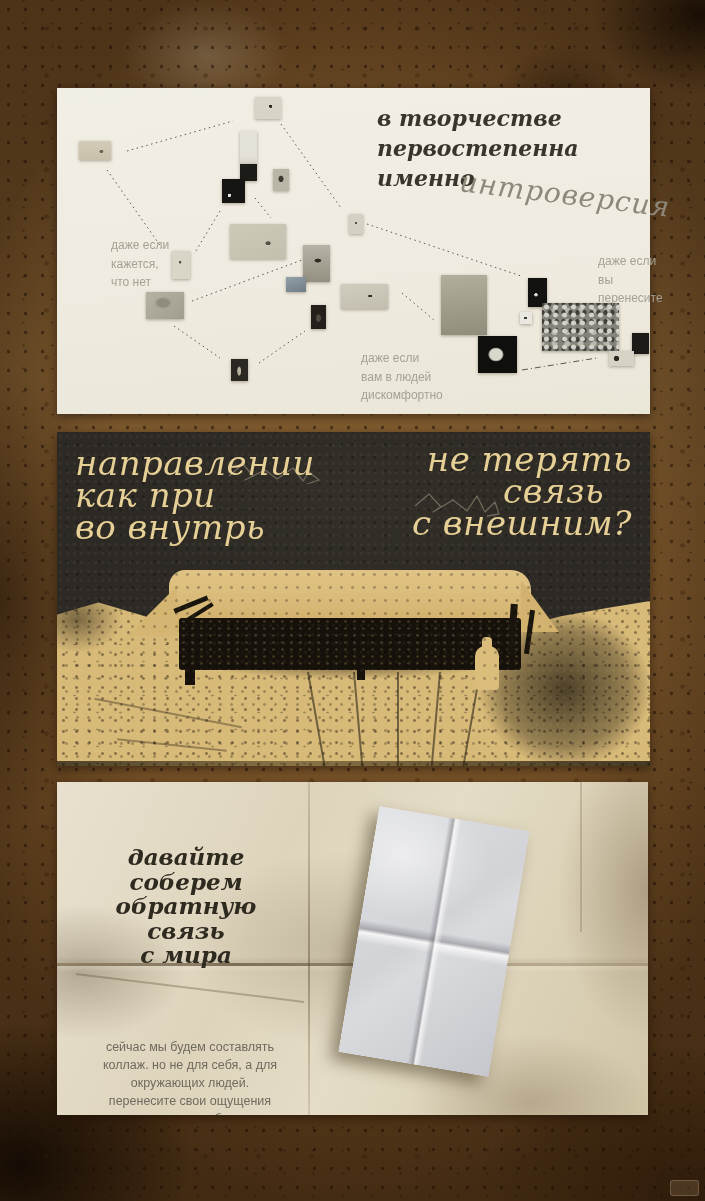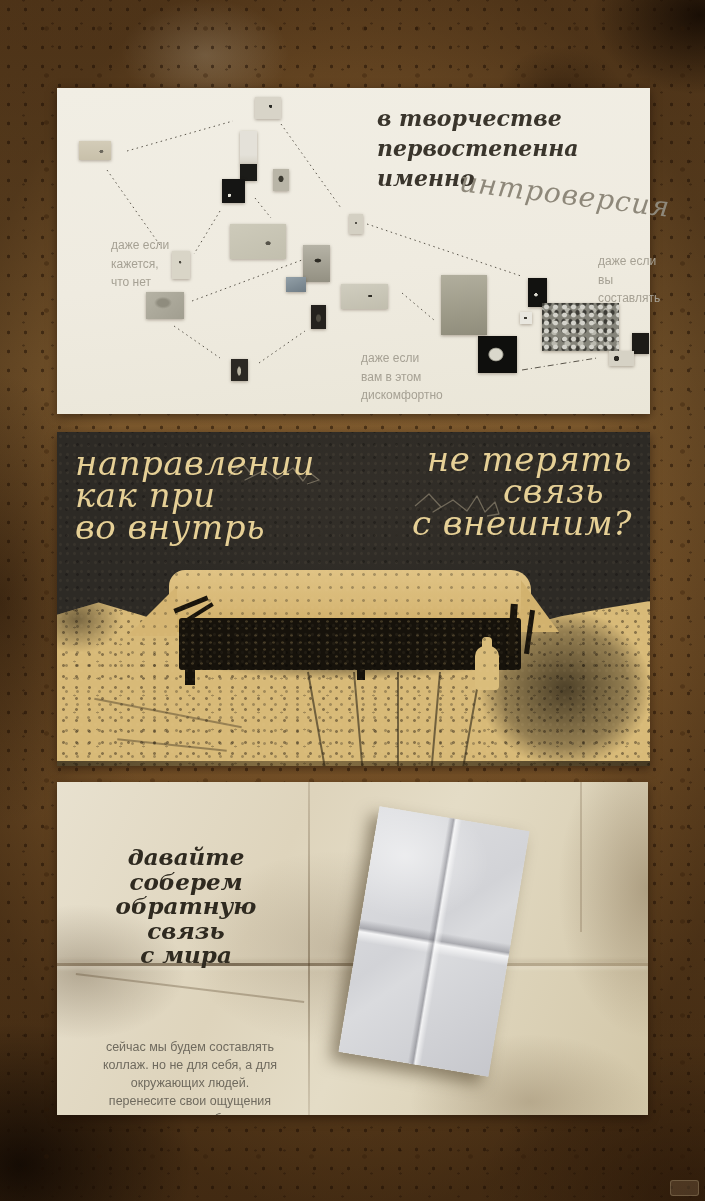--- a/index.html
+++ b/index.html
@@ -184,25 +184,25 @@
     </h1>
     <div class="intro-highlight">интроверсия</div>
 
     <div class="note note-left">
       <span>даже если</span>
       <span>кажется,</span>
       <span>что нет</span>
     </div>
     <div class="note note-right">
       <span>даже если вы</span>
-      <span>составлять</span>
+      <span>перенесите</span>
     </div>
     <div class="note note-bottom">
       <span>даже если</span>
-      <span>вам в этом</span>
+      <span>вам в людей</span>
       <span>дискомфортно</span>
     </div>
   </section>
 
   <section class="slide slide-question">
     <div class="scene">
       <div class="floor">
         <div class="floor-dark-right"></div>
         <div class="floor-dark-left"></div>
         <div class="sofa-shadow"></div>

